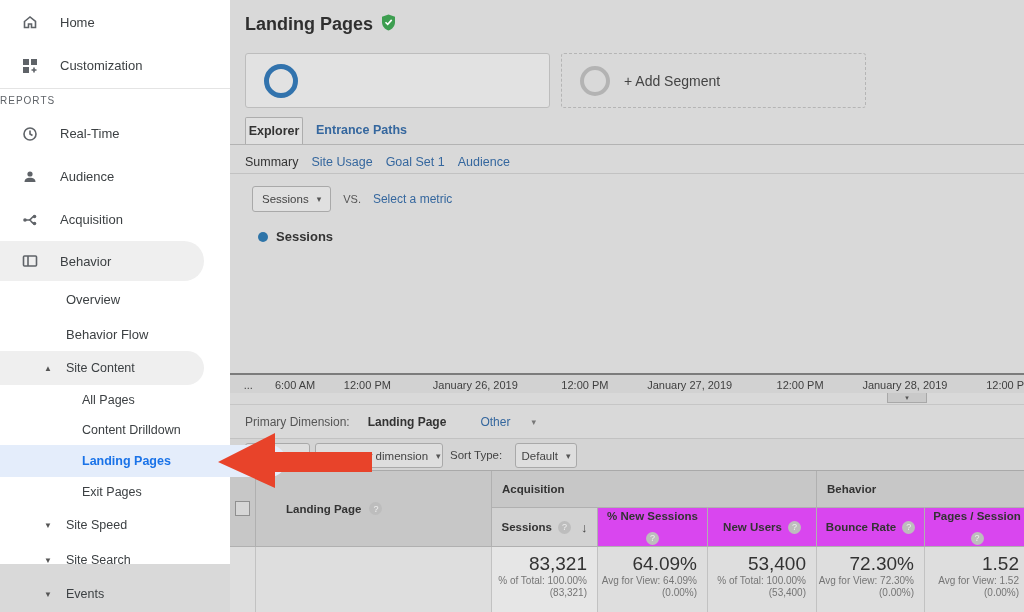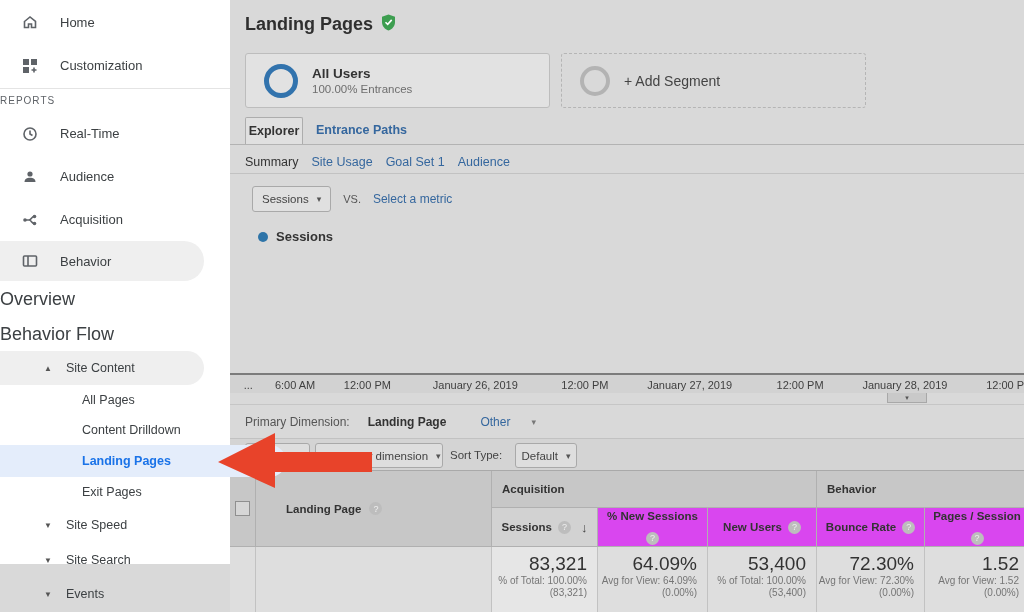--- a/index.html
+++ b/index.html
@@ -9,21 +9,21 @@
   .sidebar{position:absolute;left:0;top:0;width:230px;height:564px;background:#ffffff;z-index:2;}
   .s-item{display:flex;align-items:center;color:#3c4043;font-size:13px;}
   .s-item .ic{width:16px;height:16px;margin-left:22px;margin-right:22px;flex:0 0 16px;display:flex;align-items:center;justify-content:center;}
   .h44{height:44px}.h43{height:43px}.h40{height:40px}.h36{height:36px}.h34{height:34px}
   .h32{height:32px}.h30{height:30px}
   .pill{width:204px;border-radius:0 20px 20px 0;background:#efefef;}
   .pill-blue{width:204px;border-radius:0 20px 20px 0;background:#e4edfb;color:#1a73e8;font-weight:bold;}
   .divider{height:1px;background:#e4e4e4;margin:1px 0 0 0;}
   .reports-label{height:23px;display:flex;align-items:center;
      font-size:10px;letter-spacing:1px;color:#5f6368;}
-  .lvl1{font-size:18px;}
+  .lvl1{padding-left:66px;font-size:13px;}
   .lvl2{padding-left:82px;font-size:12.5px;}
   .tri{width:8px;font-size:8px;color:#555;margin-left:44px;margin-right:14px;}
   .tri + span{font-size:12.5px;}
   
   .main{position:absolute;left:230px;top:0;width:794px;height:612px;background:#d9d9d9;overflow:hidden;}
   .title-row{position:absolute;left:15px;top:14px;display:flex;align-items:center;gap:8px;}
   .title-row .t{font-size:18px;font-weight:bold;color:#2f2f2f;}
   .seg-card{position:absolute;top:53px;height:55px;width:305px;box-sizing:border-box;
      background:#e2e2e2;border:1px solid #bdbdbd;border-radius:3px;display:flex;align-items:center;}
   .seg-card.dashed{background:transparent;border:1px dashed #b5b5b5;}
@@ -206,24 +206,20 @@
       <span>
         <svg width="15" height="17" viewBox="0 0 15 17">
           <path d="M7.5 0.5 L14 2.8 V8 C14 12.2 11.2 15.3 7.5 16.5 C3.8 15.3 1 12.2 1 8 V2.8 Z" fill="#3d9e50"></path>
           <path d="M4.5 8.2 L6.7 10.4 L10.7 5.9" stroke="#fff" stroke-width="1.6" fill="none"></path>
         </svg>
       </span>
     </div>
 
     <div class="seg-card" style="left:15px">
       <span class="donut"></span>
-      <span>
-        <div class="seg-title">All Users</div>
-        <div class="seg-sub">100.00% Entrances</div>
-      </span>
     </div>
     <div class="seg-card dashed" style="left:331px">
       <span class="donut gray"></span>
       <span class="addseg">+ Add Segment</span>
     </div>
 
     <div class="tab-row">
       <div class="tab-active">Explorer</div>
       <div class="tab-link">Entrance Paths</div>
     </div>

